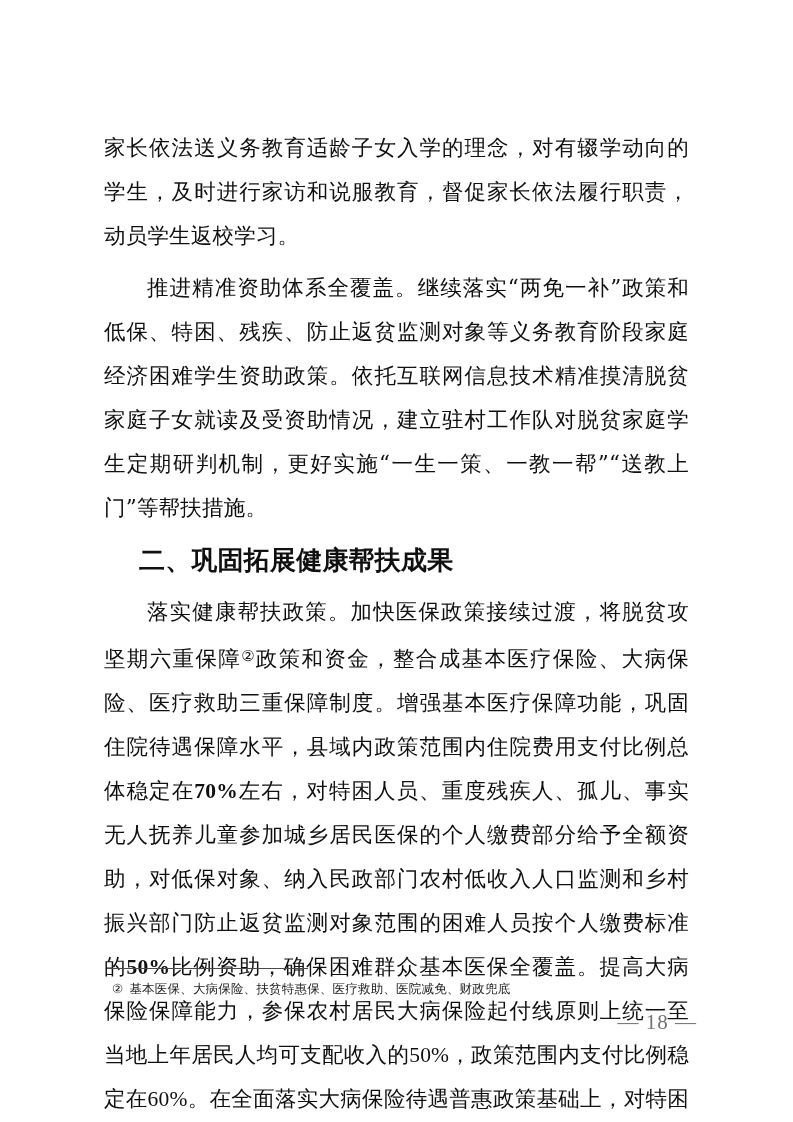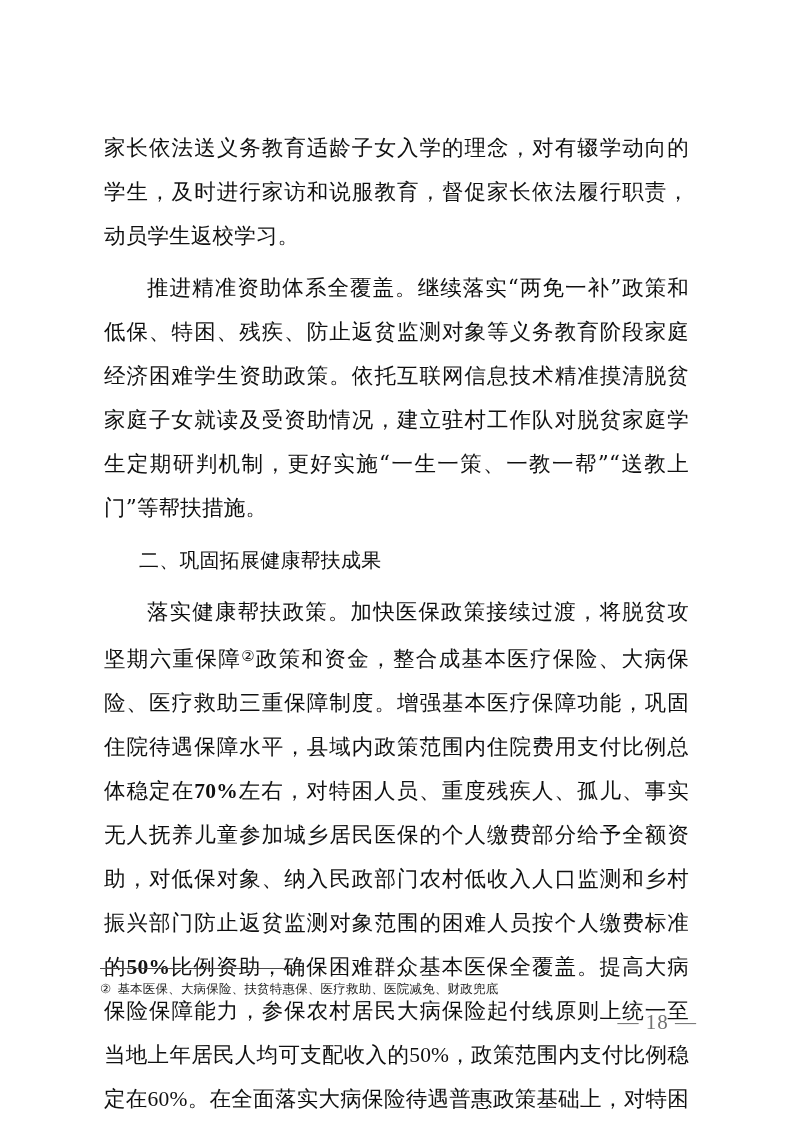--- a/index.html
+++ b/index.html
@@ -36,42 +36,42 @@
     color: #101010;
   }
   p.indent {
     text-indent: 43px;
   }
   .lead {
     font-weight: normal;
   }
   .heading {
     margin: 0;
-    font-size: 20px;
+    font-size: 26px;
     line-height: 44px;
-    font-weight: normal;
+    font-weight: bold;
     text-indent: 43px;
     letter-spacing: 0.2px;
     color: #101010;
   }
   .sup-marker {
     font-size: 15px;
     vertical-align: 0.35em;
     letter-spacing: 0;
   }
   .latin {
     font-family: "Liberation Serif", "DejaVu Serif", serif;
     font-weight: bold;
   }
   .latin-reg {
     font-family: "Liberation Serif", "DejaVu Serif", serif;
   }
   .footnote-area {
     position: absolute;
-    left: 100px;
+    left: 112px;
     top: 968px;
     width: 601px;
   }
   .footnote-rule {
     width: 196px;
     height: 0;
     border-top: 1px solid #4a4a4a;
     margin: 0 0 10px 0;
   }
   .footnote-text {

